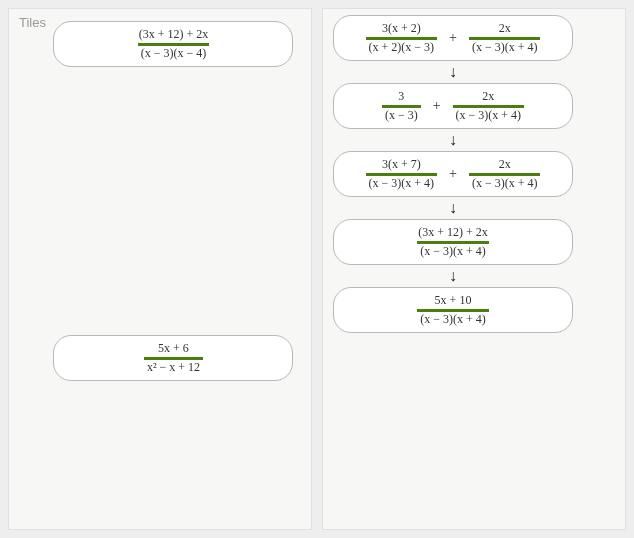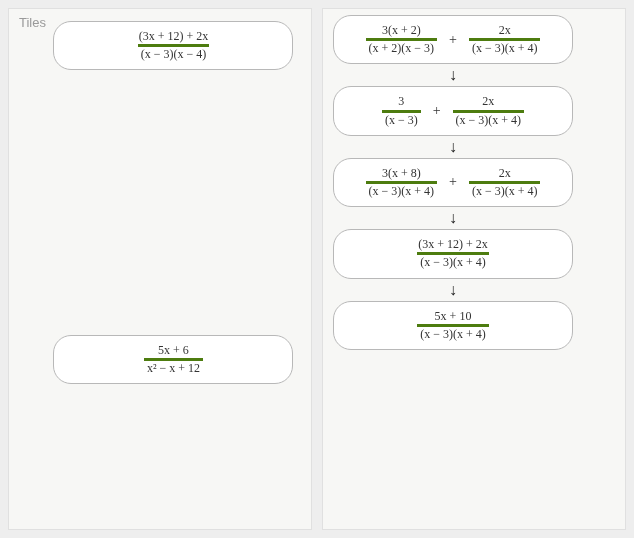--- a/index.html
+++ b/index.html
@@ -31,21 +31,21 @@
   }
   .tile {
     background: #ffffff;
     border: 1px solid #b8b8b8;
     border-radius: 18px;
     width: 240px;
     min-height: 46px;
     display: flex;
     align-items: center;
     justify-content: center;
-    padding: 8px 8px;
+    padding: 0 8px;
     font-family: "Times New Roman", serif;
     font-size: 12px;
     color: #333;
   }
   .seq-col {
     display: flex;
     flex-direction: column;
     align-items: center;
   }
   .arrow {
@@ -143,21 +143,21 @@
             <span class="num">2x</span>
             <span class="den">(x − 3)(x + 4)</span>
           </span>
         </span>
       </div>
       <div class="arrow">↓</div>
 
       <div class="tile">
         <span class="expr">
           <span class="frac">
-            <span class="num">3(x + 8)</span>
+            <span class="num">3(x + 7)</span>
             <span class="den">(x − 3)(x + 4)</span>
           </span>
           <span class="plus">+</span>
           <span class="frac">
             <span class="num">2x</span>
             <span class="den">(x − 3)(x + 4)</span>
           </span>
         </span>
       </div>
       <div class="arrow">↓</div>

